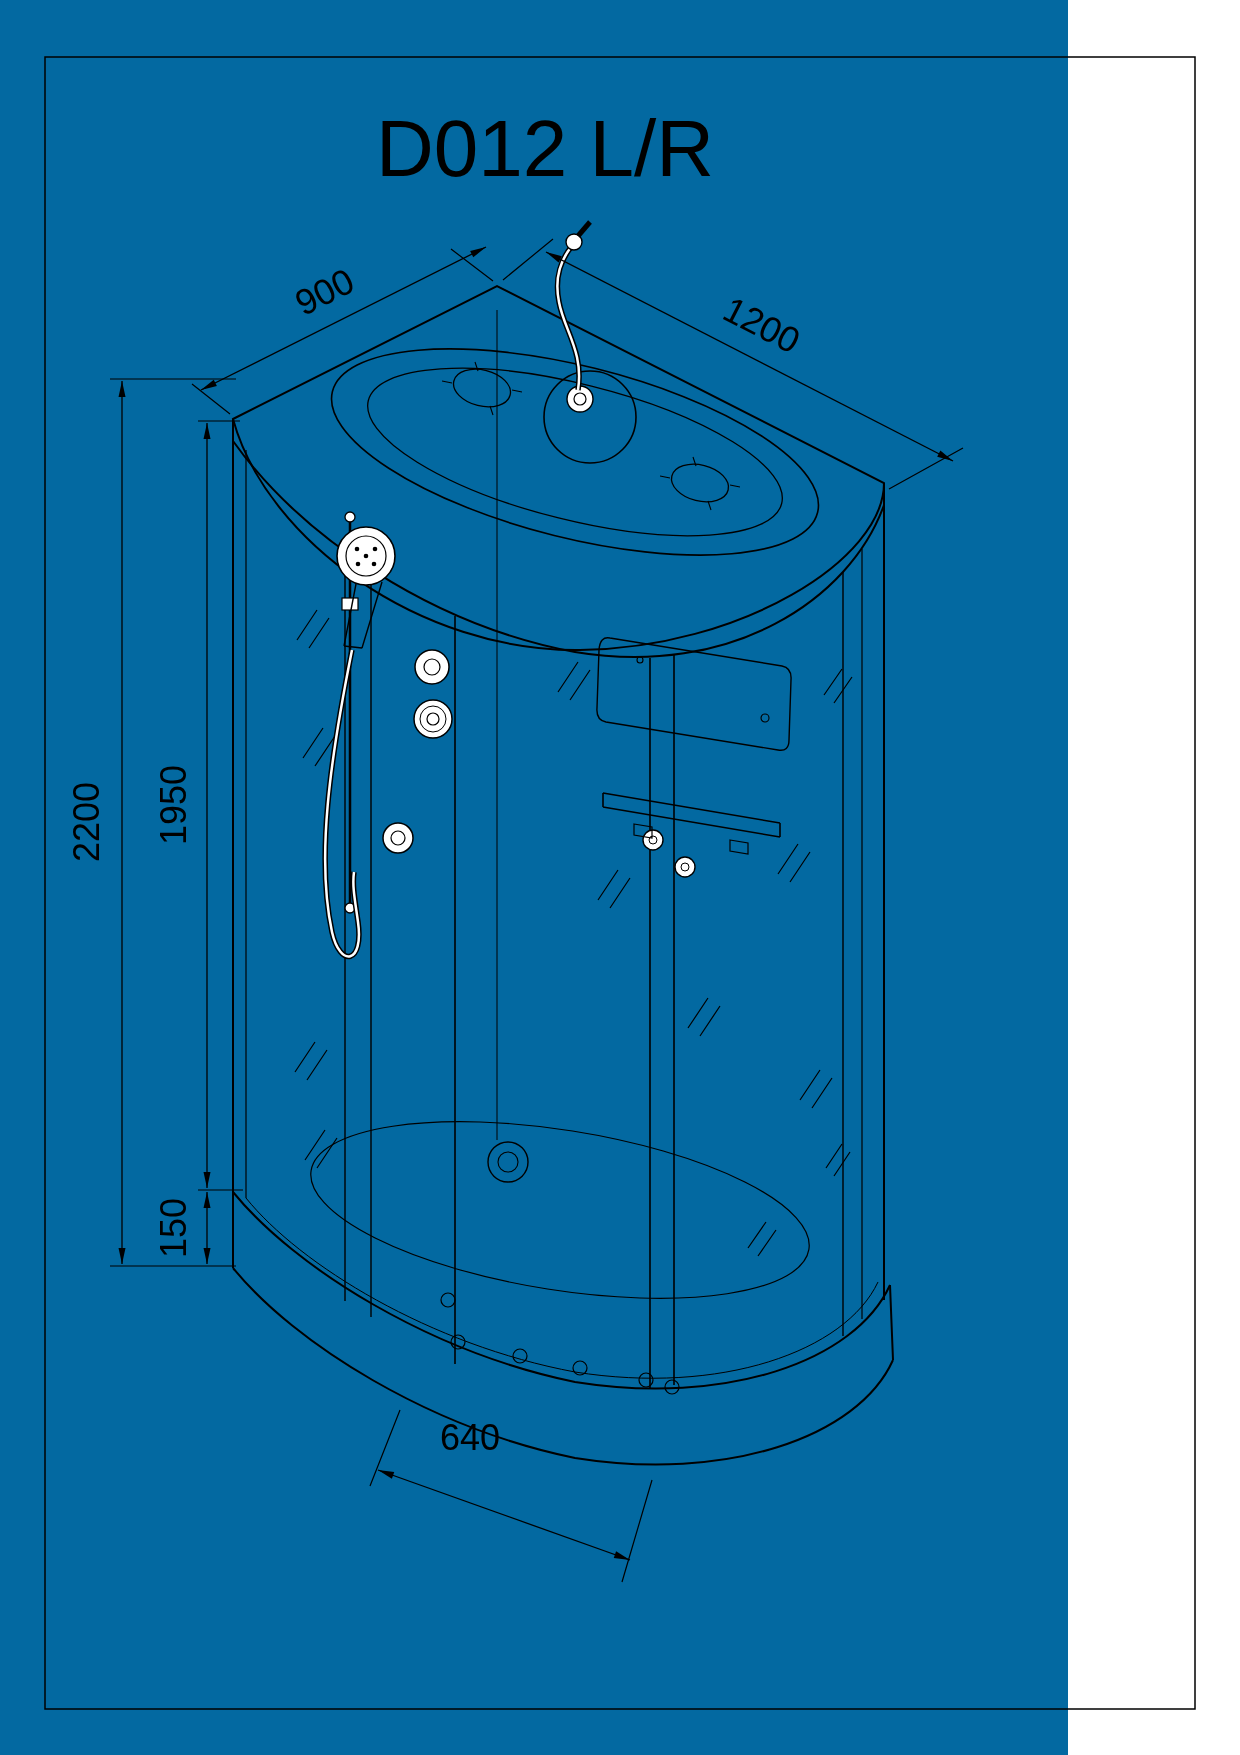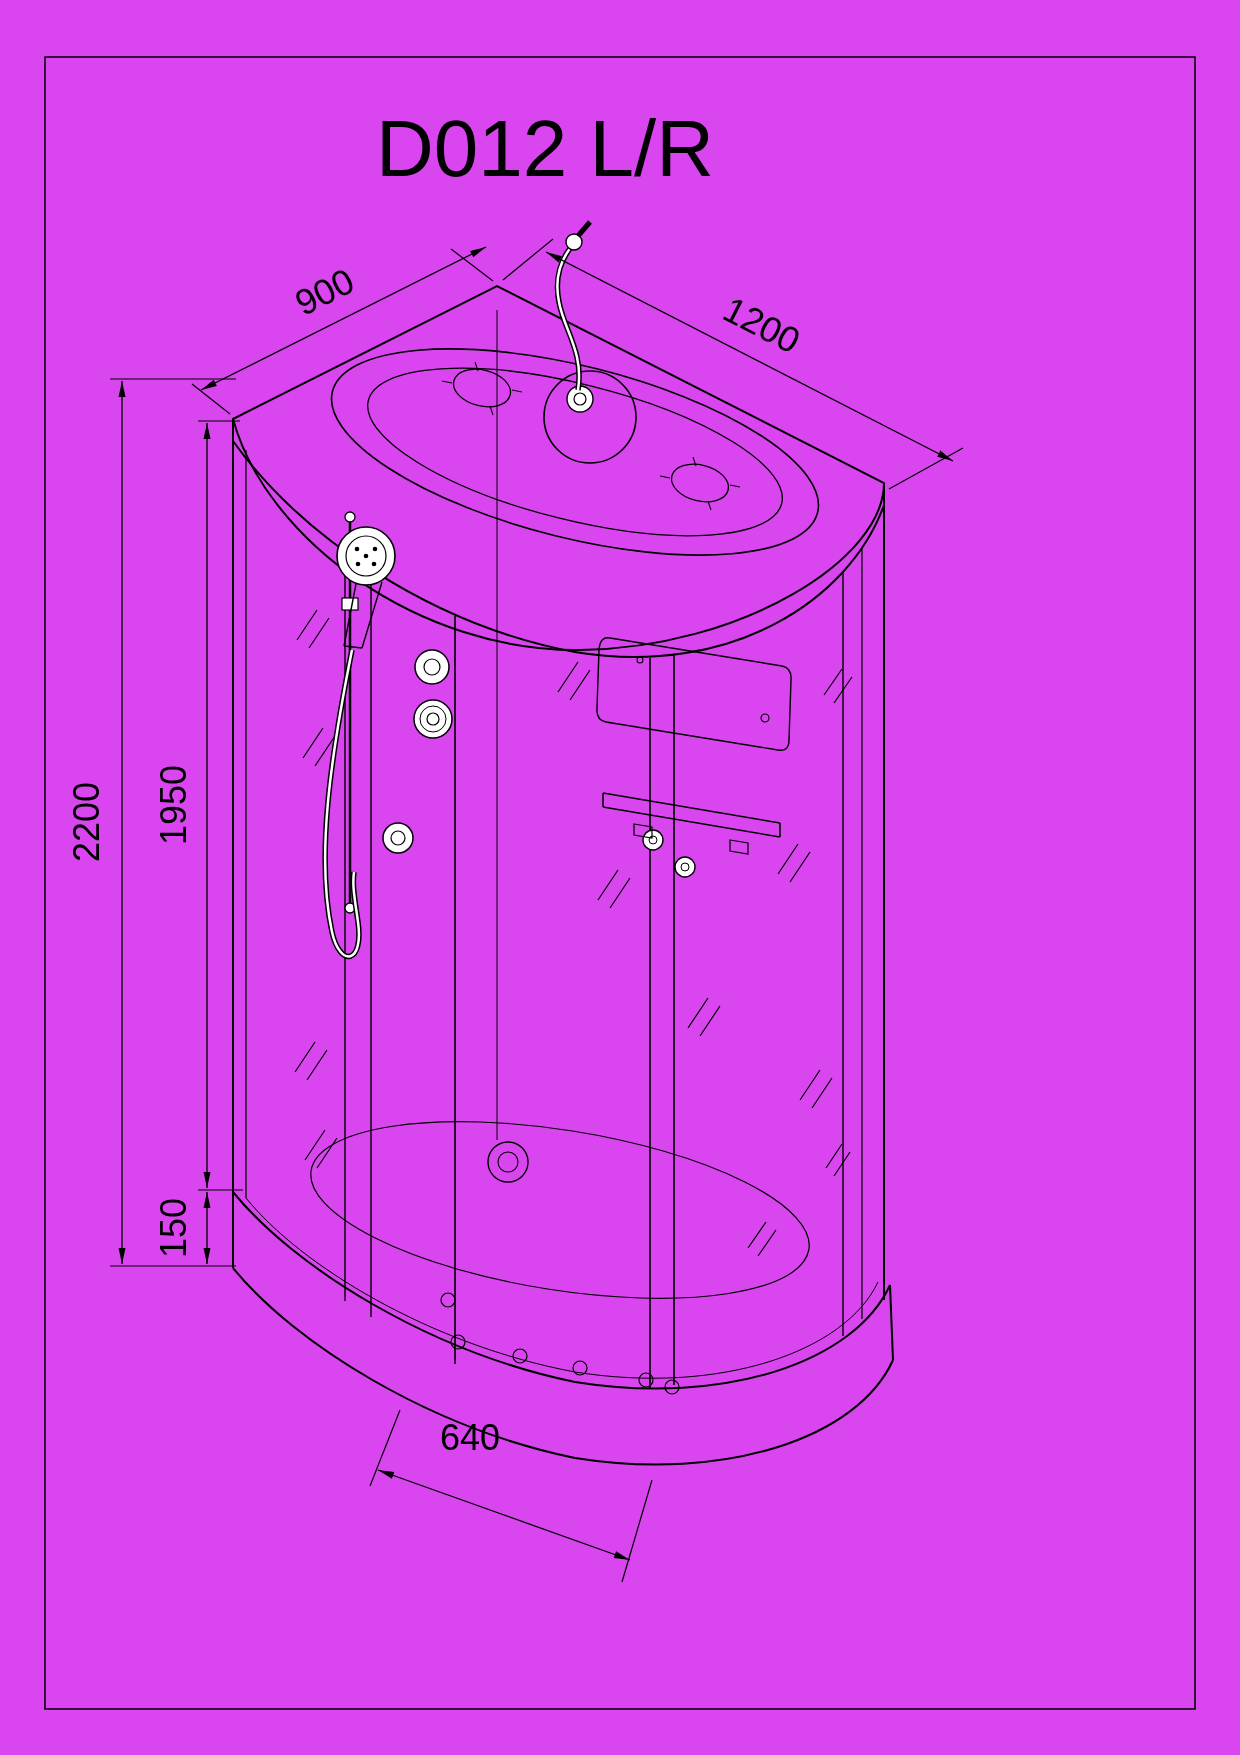--- a/index.html
+++ b/index.html
@@ -1,20 +1,20 @@
 <!DOCTYPE html>
 <html><head>
 <meta charset="utf-8">
 <style>
   html, body { margin: 0; padding: 0; background: #ffffff; }
   .page {
     position: relative;
-    width: 1240px;
+    width: 1068px;
     height: 1755px;
-    background: #d946ef;
+    background: #0369a1;
     font-family: "Liberation Sans", sans-serif;
   }
   svg { display: block; }
   svg text { fill: #000000; font-family: "Liberation Sans", sans-serif; }
   .title-text { font-size: 80px; }
   .dim-text { font-size: 36px; }
   .ln { stroke: #000000; fill: none; }
   .fillw { fill: #ffffff; stroke: #000000; }
 </style>
 </head>

